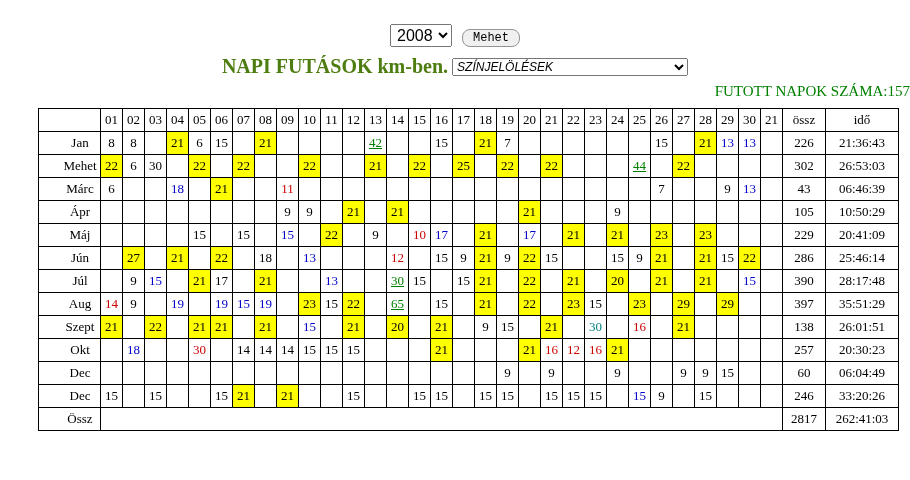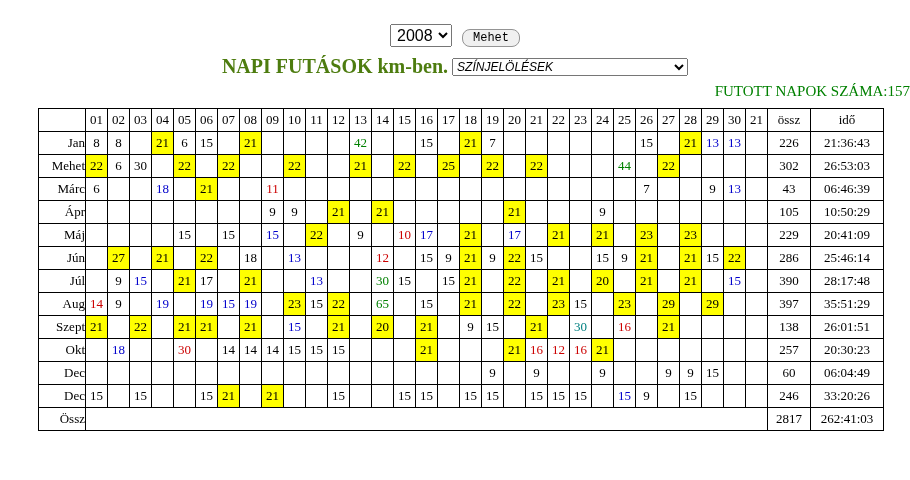--- a/index.html
+++ b/index.html
@@ -73,42 +73,42 @@
   }
   table.cal td, table.cal th {
     border: 1px solid #000000;
     height: 22px;
     text-align: center;
     font-weight: normal;
     padding: 0;
   }
   table.cal td.monthcell {
     width: 40px;
-    text-align: right;
-    padding-left: 6px;
+    text-align: center;
+    padding-left: 21px;
     margin-left: 24px;
   }
   table.cal td.daycell {
     width: 21px;
   }
   table.cal th.dayhead {
     width: 21px;
     font-weight: normal;
   }
   table.cal td.sumcell, table.cal th.sumhead {
     width: 42px;
   }
   table.cal td.timecell, table.cal th.timehead {
     width: 72px;
   }
   .hl { background: #ffff00; }
   .c-black { color: #000000; }
   .c-blue  { color: #0000cc; }
   .c-red   { color: #cc0000; }
-  .c-green { color: #008000; }
+  .c-green { color: #008000; text-decoration: underline; }
   .c-teal  { color: #008080; }
   .corner { width: 40px; }
 </style>
 </head>
 <body>
 
 <div class="page">
 
   <div class="topbar">
     <select class="year-select">

